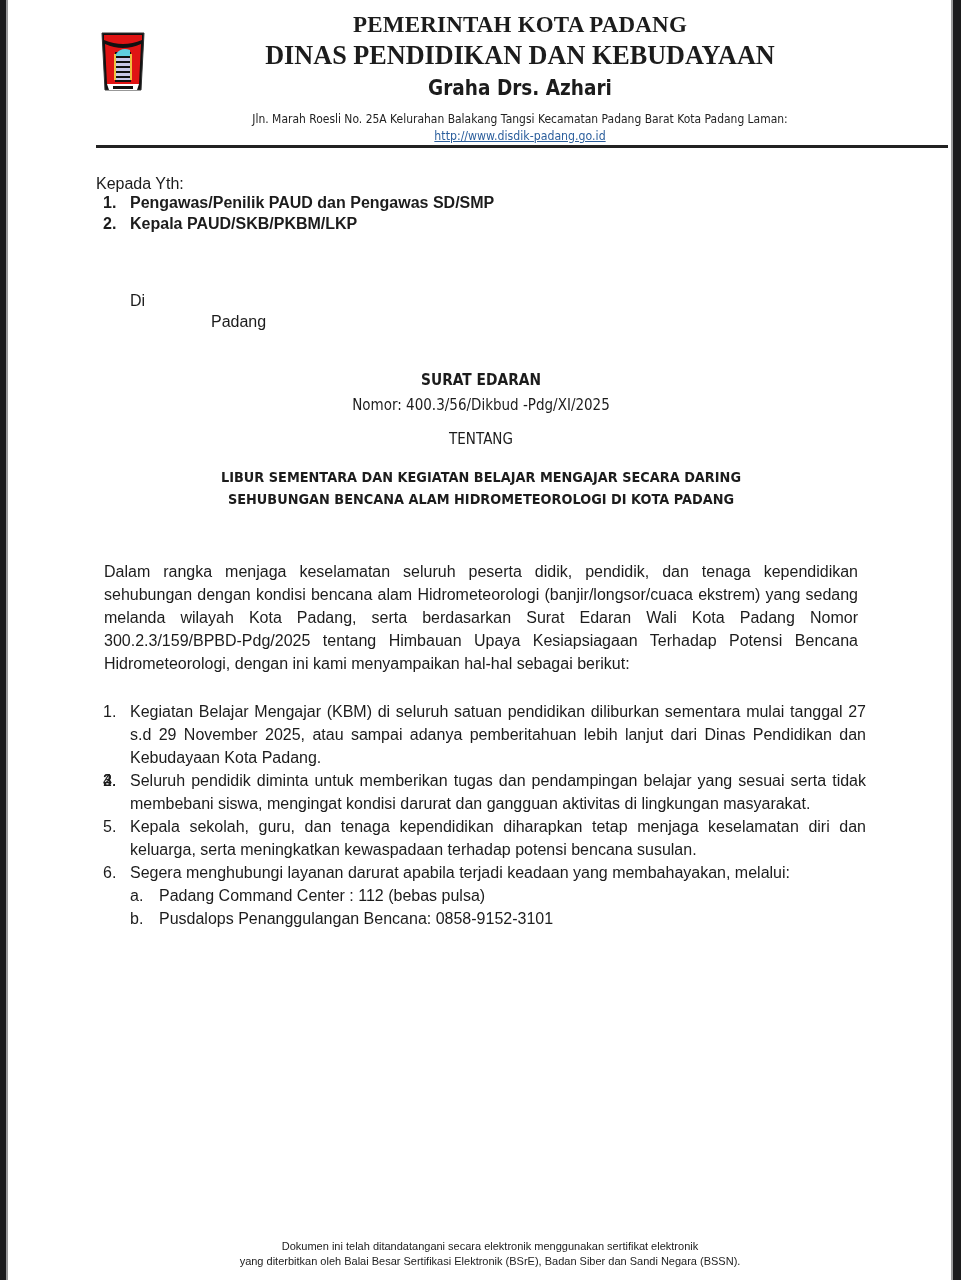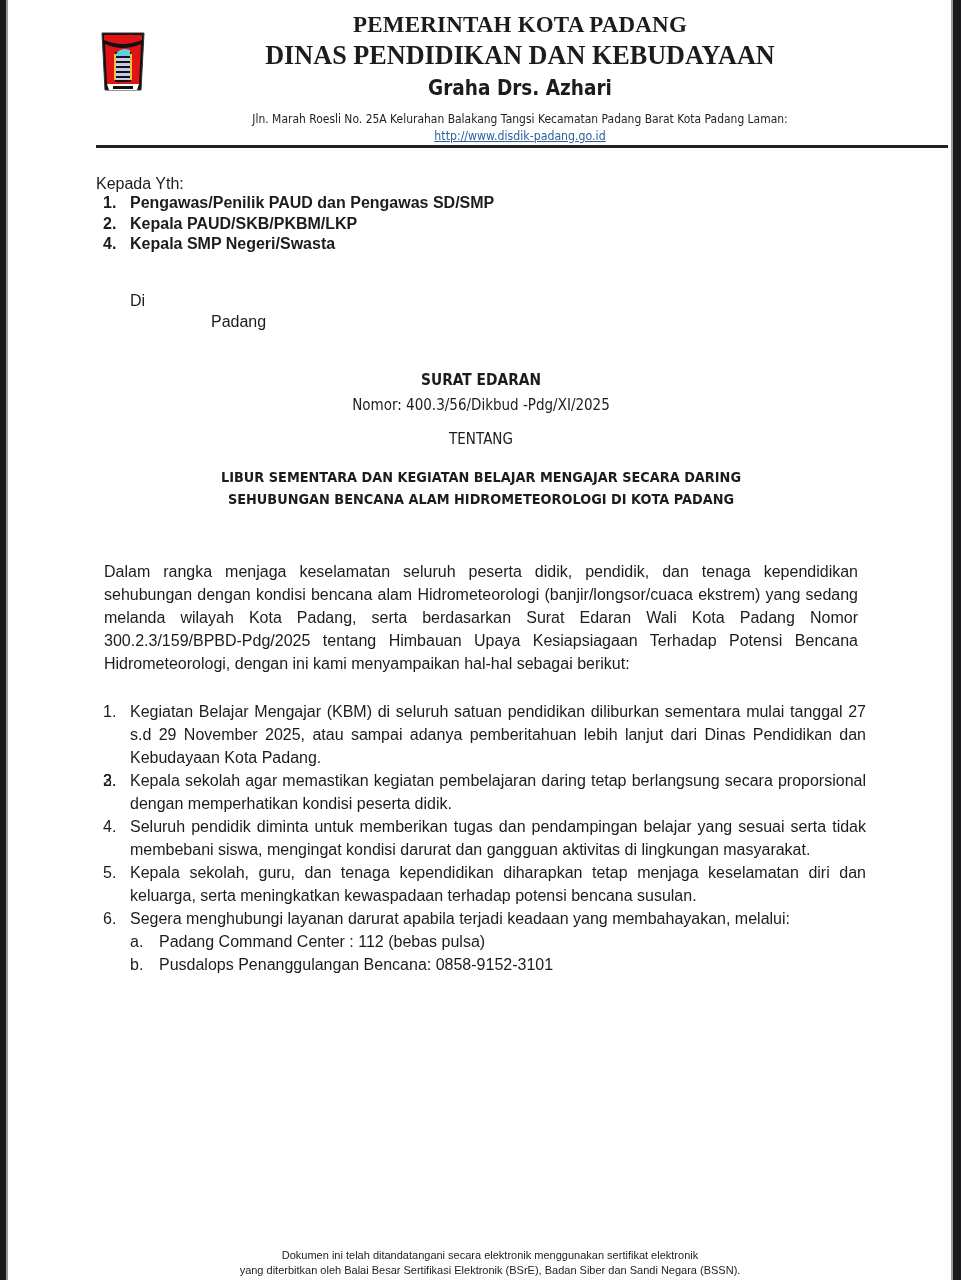--- a/index.html
+++ b/index.html
@@ -49,21 +49,21 @@
   .body-text p { margin: 8px; }
   .points { position: absolute; left: 103px; top: 700px; width: 763px; margin: 0; padding: 0; list-style: none;
     font-size: 16px; line-height: 23px; }
   .points > li { position: relative; padding-left: 27px; text-align: justify; }
   .points > li .num { position: absolute; left: 0; top: 0; }
   .sub-points { margin: 0; padding: 0; list-style: none; }
   .sub-points li { position: relative; padding-left: 29px; }
   .sub-points li .num { position: absolute; left: 0; top: 0; }
 
   .footer-note { position: absolute; left: 150px; width: 680px; top: 1239px; text-align: center;
-    font-size: 11px; line-height: 15px; color: #222; margin-top: 9px; }
+    font-size: 11px; line-height: 15px; color: #222; }
 </style>
 </head>
 <body>
 
 <div class="edge-left"></div>
 <div class="edge-right"></div>
 
 <div class="logo">
   <svg width="44" height="68" viewBox="0 0 44 68">
     <path d="M1,1 L43,1 L40,58 L4,58 Z" fill="#111" stroke="#333" stroke-width="1"></path>
@@ -86,41 +86,40 @@
 <div class="lh-line2">DINAS PENDIDIKAN DAN KEBUDAYAAN</div>
 <div class="lh-line3">Graha Drs. Azhari</div>
 <div class="lh-address">Jln. Marah Roesli No. 25A Kelurahan Balakang Tangsi Kecamatan Padang Barat Kota Padang Laman:</div>
 <div class="lh-url">http://www.disdik-padang.go.id</div>
 <div class="lh-rule"></div>
 
 <div class="to-label">Kepada Yth:</div>
 <ul class="recipients">
   <li><span class="num">1.</span><span>Pengawas/Penilik PAUD dan Pengawas SD/SMP</span></li>
   <li><span class="num">2.</span><span>Kepala PAUD/SKB/PKBM/LKP</span></li>
-  <li><span class="num">4.</span><span>Kepala SMP Negeri/Swasta</span></li>
 </ul>
 <div class="di">Di</div>
 <div class="place">Padang</div>
 
 <div class="center-block se-title">SURAT EDARAN</div>
 <div class="center-block se-number">Nomor: 400.3/56/Dikbud -Pdg/XI/2025</div>
 <div class="center-block se-about">TENTANG</div>
 <div class="center-block se-subject">
   <div>LIBUR SEMENTARA DAN KEGIATAN BELAJAR MENGAJAR SECARA DARING</div>
   <div>SEHUBUNGAN BENCANA ALAM HIDROMETEOROLOGI DI KOTA PADANG</div>
 </div>
 
 <div class="body-text">
   <p>Dalam rangka menjaga keselamatan seluruh peserta didik, pendidik, dan tenaga kependidikan sehubungan dengan kondisi bencana alam Hidrometeorologi (banjir/longsor/cuaca ekstrem) yang sedang melanda wilayah Kota Padang, serta berdasarkan Surat Edaran Wali Kota Padang Nomor 300.2.3/159/BPBD-Pdg/2025 tentang Himbauan Upaya Kesiapsiagaan Terhadap Potensi Bencana Hidrometeorologi, dengan ini kami menyampaikan hal-hal sebagai berikut:</p>
 </div>
 
 <ol class="points">
   <li><span class="num">1.</span><span>Kegiatan Belajar Mengajar (KBM) di seluruh satuan pendidikan diliburkan sementara mulai tanggal 27 s.d 29 November 2025, atau sampai adanya pemberitahuan lebih lanjut dari Dinas Pendidikan dan Kebudayaan Kota Padang.</span></li>
   <li><span class="num">2.</span></li>
-  <li><span class="num">3.</span><span>Kepala sekolah agar memastikan kegiatan pembelajaran daring tetap berlangsung secara proporsional dengan memperhatikan kondisi peserta didik.</span></li>
+  <li><span class="num">3.</span></li>
   <li><span class="num">4.</span><span>Seluruh pendidik diminta untuk memberikan tugas dan pendampingan belajar yang sesuai serta tidak membebani siswa, mengingat kondisi darurat dan gangguan aktivitas di lingkungan masyarakat.</span></li>
   <li><span class="num">5.</span><span>Kepala sekolah, guru, dan tenaga kependidikan diharapkan tetap menjaga keselamatan diri dan keluarga, serta meningkatkan kewaspadaan terhadap potensi bencana susulan.</span></li>
   <li><span class="num">6.</span><span>Segera menghubungi layanan darurat apabila terjadi keadaan yang membahayakan, melalui:</span>
     <ul class="sub-points">
       <li><span class="num">a.</span><span>Padang Command Center : 112 (bebas pulsa)</span></li>
       <li><span class="num">b.</span><span>Pusdalops Penanggulangan Bencana: 0858-9152-3101</span></li>
     </ul>
   </li>
 </ol>
 

